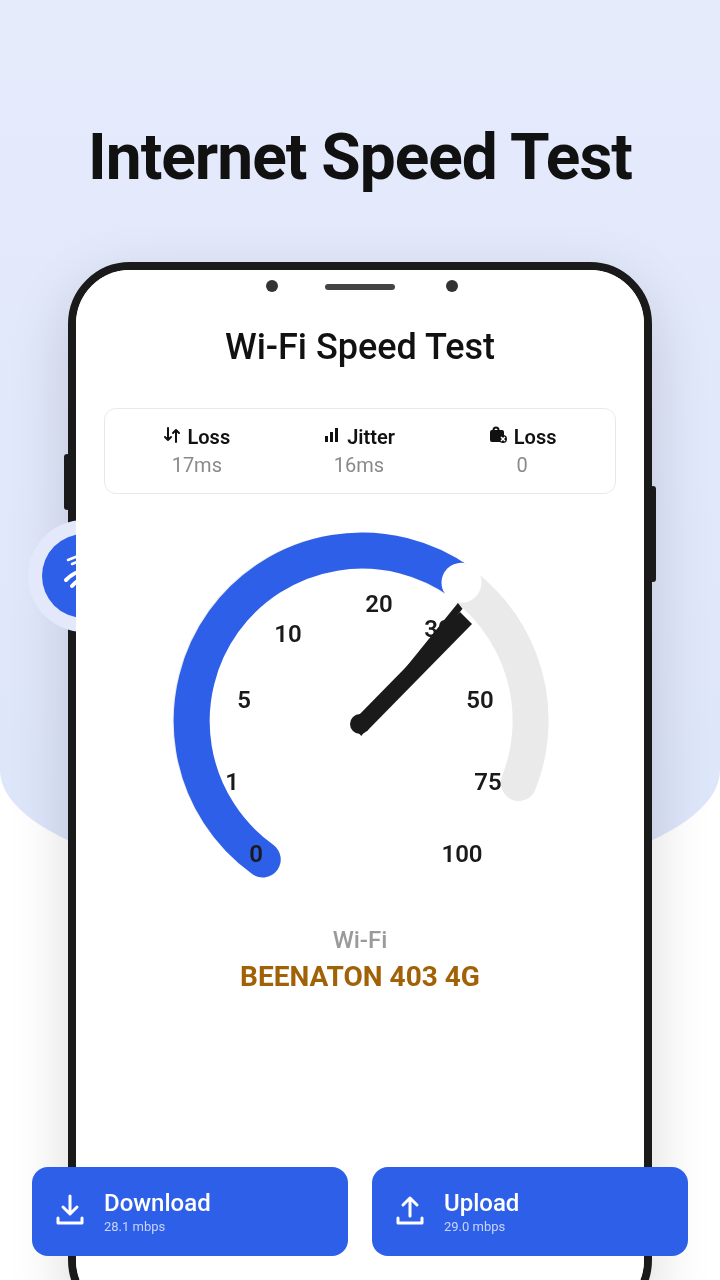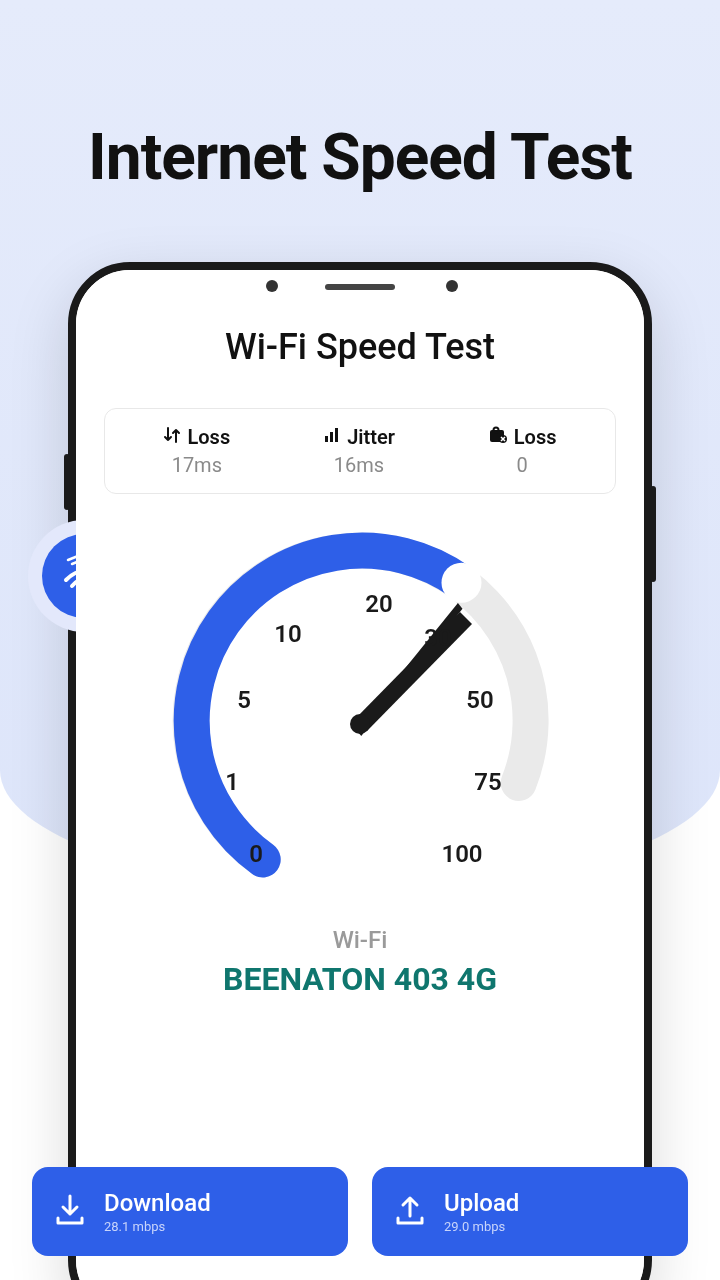--- a/index.html
+++ b/index.html
@@ -20,21 +20,21 @@
 .stats-card{border:1px solid #e8e8e8;border-radius:12px;padding:16px 12px;display:flex;justify-content:space-around}
 .stat{text-align:center}
 .stat-head{display:flex;align-items:center;justify-content:center;gap:6px;font-size:20px;font-weight:600;color:#111}
 .stat-val{font-size:20px;color:#8a8a8a;margin-top:4px}
 .floating-badge{position:absolute;top:250px;left:-48px;width:112px;height:112px;background:#e3e8fb;border-radius:50%;display:flex;align-items:center;justify-content:center}
 .floating-badge-inner{width:84px;height:84px;background:#2e5fe8;border-radius:50%;display:flex;align-items:center;justify-content:center}
 .gauge-wrap{position:relative;width:400px;height:400px;margin:30px auto 0}
 .gauge-svg{width:100%;height:100%}
 .tick-label{position:absolute;font-size:24px;font-weight:600;color:#1a1a1a;transform:translate(-50%,-50%)}
 .conn-type{text-align:center;font-size:24px;color:#9a9a9a;margin-top:2px;font-weight:500}
-.conn-name{text-align:center;font-size:32px;font-weight:700;color:#0f766e;margin-top:6px}
+.conn-name{text-align:center;font-size:28px;font-weight:700;color:#a16207;margin-top:6px}
 .result-row{position:absolute;left:32px;right:32px;bottom:24px;display:flex;gap:24px}
 .result-card{flex:1;background:#2e5fe8;border-radius:16px;padding:22px 20px;display:flex;align-items:center;gap:16px;color:#fff}
 .result-icon{flex-shrink:0}
 .result-text{display:flex;flex-direction:column}
 .result-label{font-size:24px;font-weight:500}
 .result-val{font-size:13px;color:#c8d4fb;margin-top:2px}
 </style>
 </head>
 <body>
 
@@ -112,21 +112,21 @@
         <circle cx="301.5" cy="58.7" r="20" fill="#fff"></circle>
         <polygon points="200,200 206,194 310,90 314,96 206,206 200,212 196,206" fill="#1a1a1a" transform="rotate(-6 200 200)"></polygon>
         <path d="M 195 195 L 300 88 L 312 100 L 207 207 Z" fill="#1a1a1a"></path>
         <circle cx="200" cy="200" r="10" fill="#1a1a1a"></circle>
       </svg>
       <div class="tick-label" style="left:96px;top:330px">0</div>
       <div class="tick-label" style="left:72px;top:258px">1</div>
       <div class="tick-label" style="left:84px;top:176px">5</div>
       <div class="tick-label" style="left:128px;top:110px">10</div>
       <div class="tick-label" style="left:219px;top:80px">20</div>
-      <div class="tick-label" style="left:278px;top:114px">30</div>
+      <div class="tick-label" style="left:278px;top:105px">30</div>
       <div class="tick-label" style="left:320px;top:176px">50</div>
       <div class="tick-label" style="left:328px;top:258px">75</div>
       <div class="tick-label" style="left:302px;top:330px">100</div>
     </div>
 
     <div class="conn-type">Wi-Fi</div>
     <div class="conn-name">BEENATON 403 4G</div>
   </div>
 </div>
 

